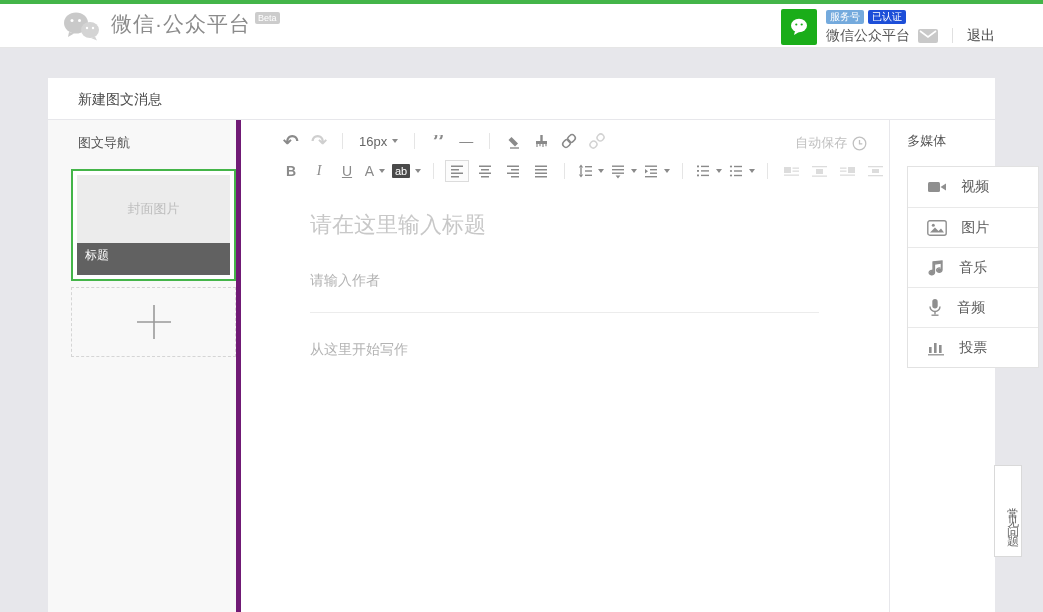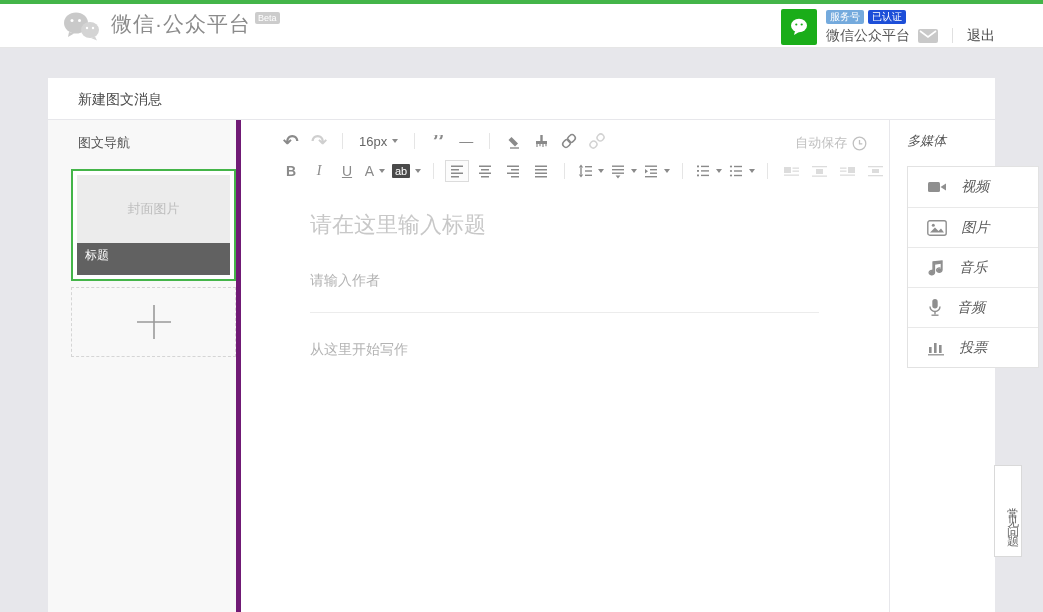--- a/index.html
+++ b/index.html
@@ -60,21 +60,21 @@
   .hl-box { background:#4a4a4a; color:#fff; font-size:11px; padding:1px 3px; border-radius:1px; line-height:12px; }
   .autosave { position:absolute; right:22px; top:14px; display:flex; align-items:center; gap:5px; color:#c0c0c0; font-size:13px; }
 
   .editor-content { padding:26px 70px 0 69px; }
   .title-ph { font-size:22px; color:#c8c8c8; cursor:text; }
   .author-ph { margin-top:32px; font-size:14px; color:#b3b3b3; cursor:text; }
   .author-divider { margin-top:22px; border-top:1px solid #ececec; }
   .body-ph { margin-top:28px; font-size:14px; color:#b3b3b3; cursor:text; }
 
   
-  .media-col { width:165px; border-left:1px solid #e7e7eb; padding:12px 0 0 17px;font-style:italic; }
+  .media-col { width:165px; border-left:1px solid #e7e7eb; padding:12px 0 0 17px; }
   .media-list { margin-top:16px; width:132px; border:1px solid #e2e2e2; background:#fff; }
   .media-item { height:40px; display:flex; align-items:center; padding-left:19px; gap:14px; cursor:pointer; }
   .media-item + .media-item { border-top:1px solid #e9e9e9; }
   .media-label { font-size:14px; color:#595959; }
 
   
   .faq-btn { position:absolute; left:994px; top:465px; width:28px; height:92px; background:#fff; border:1px solid #d9d9d9; writing-mode:vertical-rl; text-align:center; font-size:12px; color:#666; letter-spacing:9px; padding-top:10px; cursor:pointer; }
 
   svg { display:block; }
 </style>

